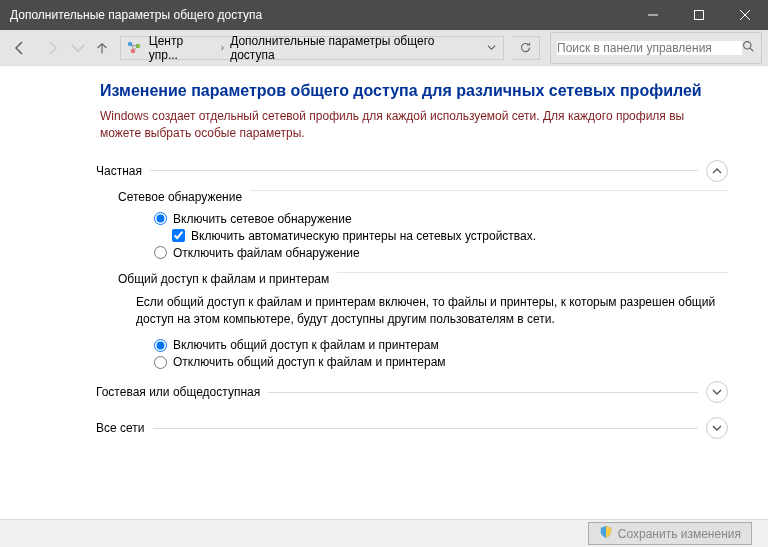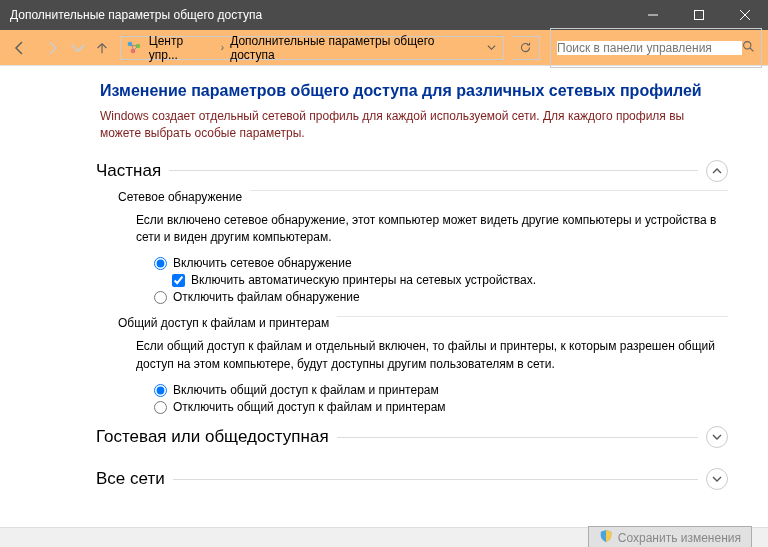--- a/index.html
+++ b/index.html
@@ -5,58 +5,58 @@
   * { box-sizing: border-box; margin: 0; padding: 0; font-family: "Segoe UI", Tahoma, sans-serif; }
   body { width: 768px; height: 547px; background: #fff; font-size: 12px; color: #000; overflow: hidden; }
 
   
   .titlebar { height: 30px; background: #4b4b4b; color: #fff; display: flex; align-items: center; padding-left: 10px; }
   .titlebar .title { flex: 1; font-size: 12px; }
   .winbtn { width: 46px; height: 30px; display: flex; align-items: center; justify-content: center; color: #fff; }
   .winbtn svg { width: 10px; height: 10px; }
 
   
-  .navbar { height: 36px; background: #fdba74; border-bottom: 1px solid #e0e0e0; display: flex; align-items: center; padding: 12px 6px; gap: 4px; }
+  .navbar { height: 36px; background: #e5e5e5; border-bottom: 1px solid #e0e0e0; display: flex; align-items: center; padding: 12px 6px; gap: 4px; }
   .navarrow { width: 28px; height: 28px; display: flex; align-items: center; justify-content: center; color: #606060; }
   .navarrow.disabled { color: #ccc; }
   .navarrow svg { width: 16px; height: 16px; }
   .nav-uparrow { width: 24px; height: 24px; display:flex; align-items:center; justify-content:center; color:#606060; margin-right: 2px;}
   .addrbox { flex: 1; height: 24px; border: 1px solid #ccc; display: flex; align-items: center; padding: 0 2px; margin-right: 4px; }
   .addricon { width: 18px; height: 18px; display:flex; align-items:center; justify-content:center; margin: 0 4px 0 2px;}
   .crumb { color: #000; font-size: 12px; padding: 0 2px; }
   .crumb-sep { color: #606060; padding: 0 4px; font-size: 10px;}
   .addr-drop { width: 20px; display:flex; align-items:center; justify-content:center; color: #555; }
   .refresh { width: 28px; height: 24px; border:1px solid #ccc; border-left:none; display:flex; align-items:center; justify-content:center; color:#606060; margin-right: 6px;}
-  .searchbox { width: 212px; height: 40px; border: 1px solid #ccc; display: flex; align-items: center; padding: 0 6px; color: #777; }
+  .searchbox { width: 212px; height: 32px; border: 1px solid #ccc; display: flex; align-items: center; padding: 0 6px; color: #777; }
   .searchbox input { flex:1; border:none; outline:none; font-size:12px; color:#555; }
   .searchbox .sicon { color:#606060; }
 
   
   .content { position: absolute; top: 66px; bottom: 38px; left: 0; right: 0; overflow-y: auto; padding: 16px 40px 10px 100px; }
   .content h1 { color: #003399; font-size: 16px; font-weight: 700; margin-bottom: 8px; }
   .content .subtitle { font-size: 12px; color: #7f1d1d; margin-bottom: 18px; line-height: 1.4; }
 
   .sectionhead { display: flex; align-items: center; margin: 6px 0 8px -4px; }
-  .sectionhead .label { font-size: 17px; padding-right: 8px; white-space: nowrap; }
+  .sectionhead .label { font-size: 12px; padding-right: 8px; white-space: nowrap; }
   .sectionhead .line { flex: 1; height: 1px; background: #dcdcdc; }
   .chev { width: 22px; height: 22px; border: 1px solid #ccc; border-radius: 50%; display: flex; align-items: center; justify-content: center; margin-left: 8px; color: #555; background:#fff; }
   .chev svg { width: 10px; height: 10px; }
 
   .subgroup { margin-left: 18px; margin-bottom: 12px; }
   .subgroup .sghead { display:flex; align-items:flex-start; margin-bottom: 8px; }
   .subgroup .sghead .label { padding-right: 8px; }
   .subgroup .sghead .line { flex:1; height:1px; background:#e6e6e6; }
   .desc { margin-left: 18px; font-size: 12px; line-height: 1.45; margin-bottom: 10px; }
   .opts { margin-left: 36px; }
   .opt { display: flex; align-items: center; font-size: 12px; margin: 3px 0; gap: 6px; }
   .opt input[type=radio], .opt input[type=checkbox] { width: 13px; height: 13px; margin:0; }
   .opt.check { margin-left: 18px; }
 
   
-  .footer { position: absolute; bottom: 0; left: 0; right: 0; height: 20px; background: #f0f0f0; border-top: 1px solid #ddd; display: flex; align-items: center; justify-content: flex-end; padding-right: 16px; gap: 8px; }
+  .footer { position: absolute; bottom: 0; left: 0; right: 0; height: 28px; background: #f0f0f0; border-top: 1px solid #ddd; display: flex; align-items: center; justify-content: flex-end; padding-right: 16px; gap: 8px; }
   .btn { height: 23px; min-width: 74px; border: 1px solid #adadad; background: #e1e1e1; font-size: 12px; display: flex; align-items: center; justify-content: center; padding: 0 10px; gap: 5px;}
   .btn.disabled { color: #888; }
   .shield svg { width:14px; height:14px; }
 </style>
 </head>
 <body>
 
 <div class="titlebar">
   <span class="title">Дополнительные параметры общего доступа</span>
   <div class="winbtn">
@@ -145,21 +145,20 @@
           <path d="M1 7 L5 3 L9 7" fill="none" stroke="currentColor" stroke-width="1.4"></path>
         </svg>
     </span>
   </div>
 
   <div class="subgroup">
     <div class="sghead">
       <span class="label">Сетевое обнаружение</span>
       <span class="line"></span>
     </div>
-    <p class="desc">Если включено сетевое обнаружение, этот компьютер может видеть другие компьютеры и устройства в сети и виден другим компьютерам.</p>
     <div class="opts">
       <label class="opt">
         <input type="radio" name="disc" checked="" style="">
         <span>Включить сетевое обнаружение</span>
       </label>
       <label class="opt check">
         <input type="checkbox" checked="" style="">
         <span>Включить автоматическую принтеры на сетевых устройствах.</span>
       </label>
       <label class="opt">
@@ -167,21 +166,21 @@
         <span>Отключить файлам обнаружение</span>
       </label>
     </div>
   </div>
 
   <div class="subgroup">
     <div class="sghead">
       <span class="label">Общий доступ к файлам и принтерам</span>
       <span class="line"></span>
     </div>
-    <p class="desc">Если общий доступ к файлам и отдельный включен, то файлы и принтеры, к которым разрешен общий доступ на этом компьютере, будут доступны другим пользователям в сети.</p>
+    <p class="desc">Если общий доступ к файлам и принтерам включен, то файлы и принтеры, к которым разрешен общий доступ на этом компьютере, будут доступны другим пользователям в сети.</p>
     <div class="opts">
       <label class="opt">
         <input type="radio" name="shar" checked="" style="">
         <span>Включить общий доступ к файлам и принтерам</span>
       </label>
       <label class="opt">
         <input type="radio" name="shar" style="">
         <span>Отключить общий доступ к файлам и принтерам</span>
       </label>
     </div>
@@ -190,21 +189,21 @@
   <div class="sectionhead">
     <span class="label">Гостевая или общедоступная</span>
     <span class="line"></span>
     <span class="chev">
       <svg viewBox="0 0 10 10">
           <path d="M1 3 L5 7 L9 3" fill="none" stroke="currentColor" stroke-width="1.4"></path>
         </svg>
     </span>
   </div>
 
-  <div class="sectionhead" style="margin-top:20px">
+  <div class="sectionhead" style="margin-top:14px">
     <span class="label">Все сети</span>
     <span class="line"></span>
     <span class="chev">
       <svg viewBox="0 0 10 10">
           <path d="M1 3 L5 7 L9 3" fill="none" stroke="currentColor" stroke-width="1.4"></path>
         </svg>
     </span>
   </div>
 </div>
 

